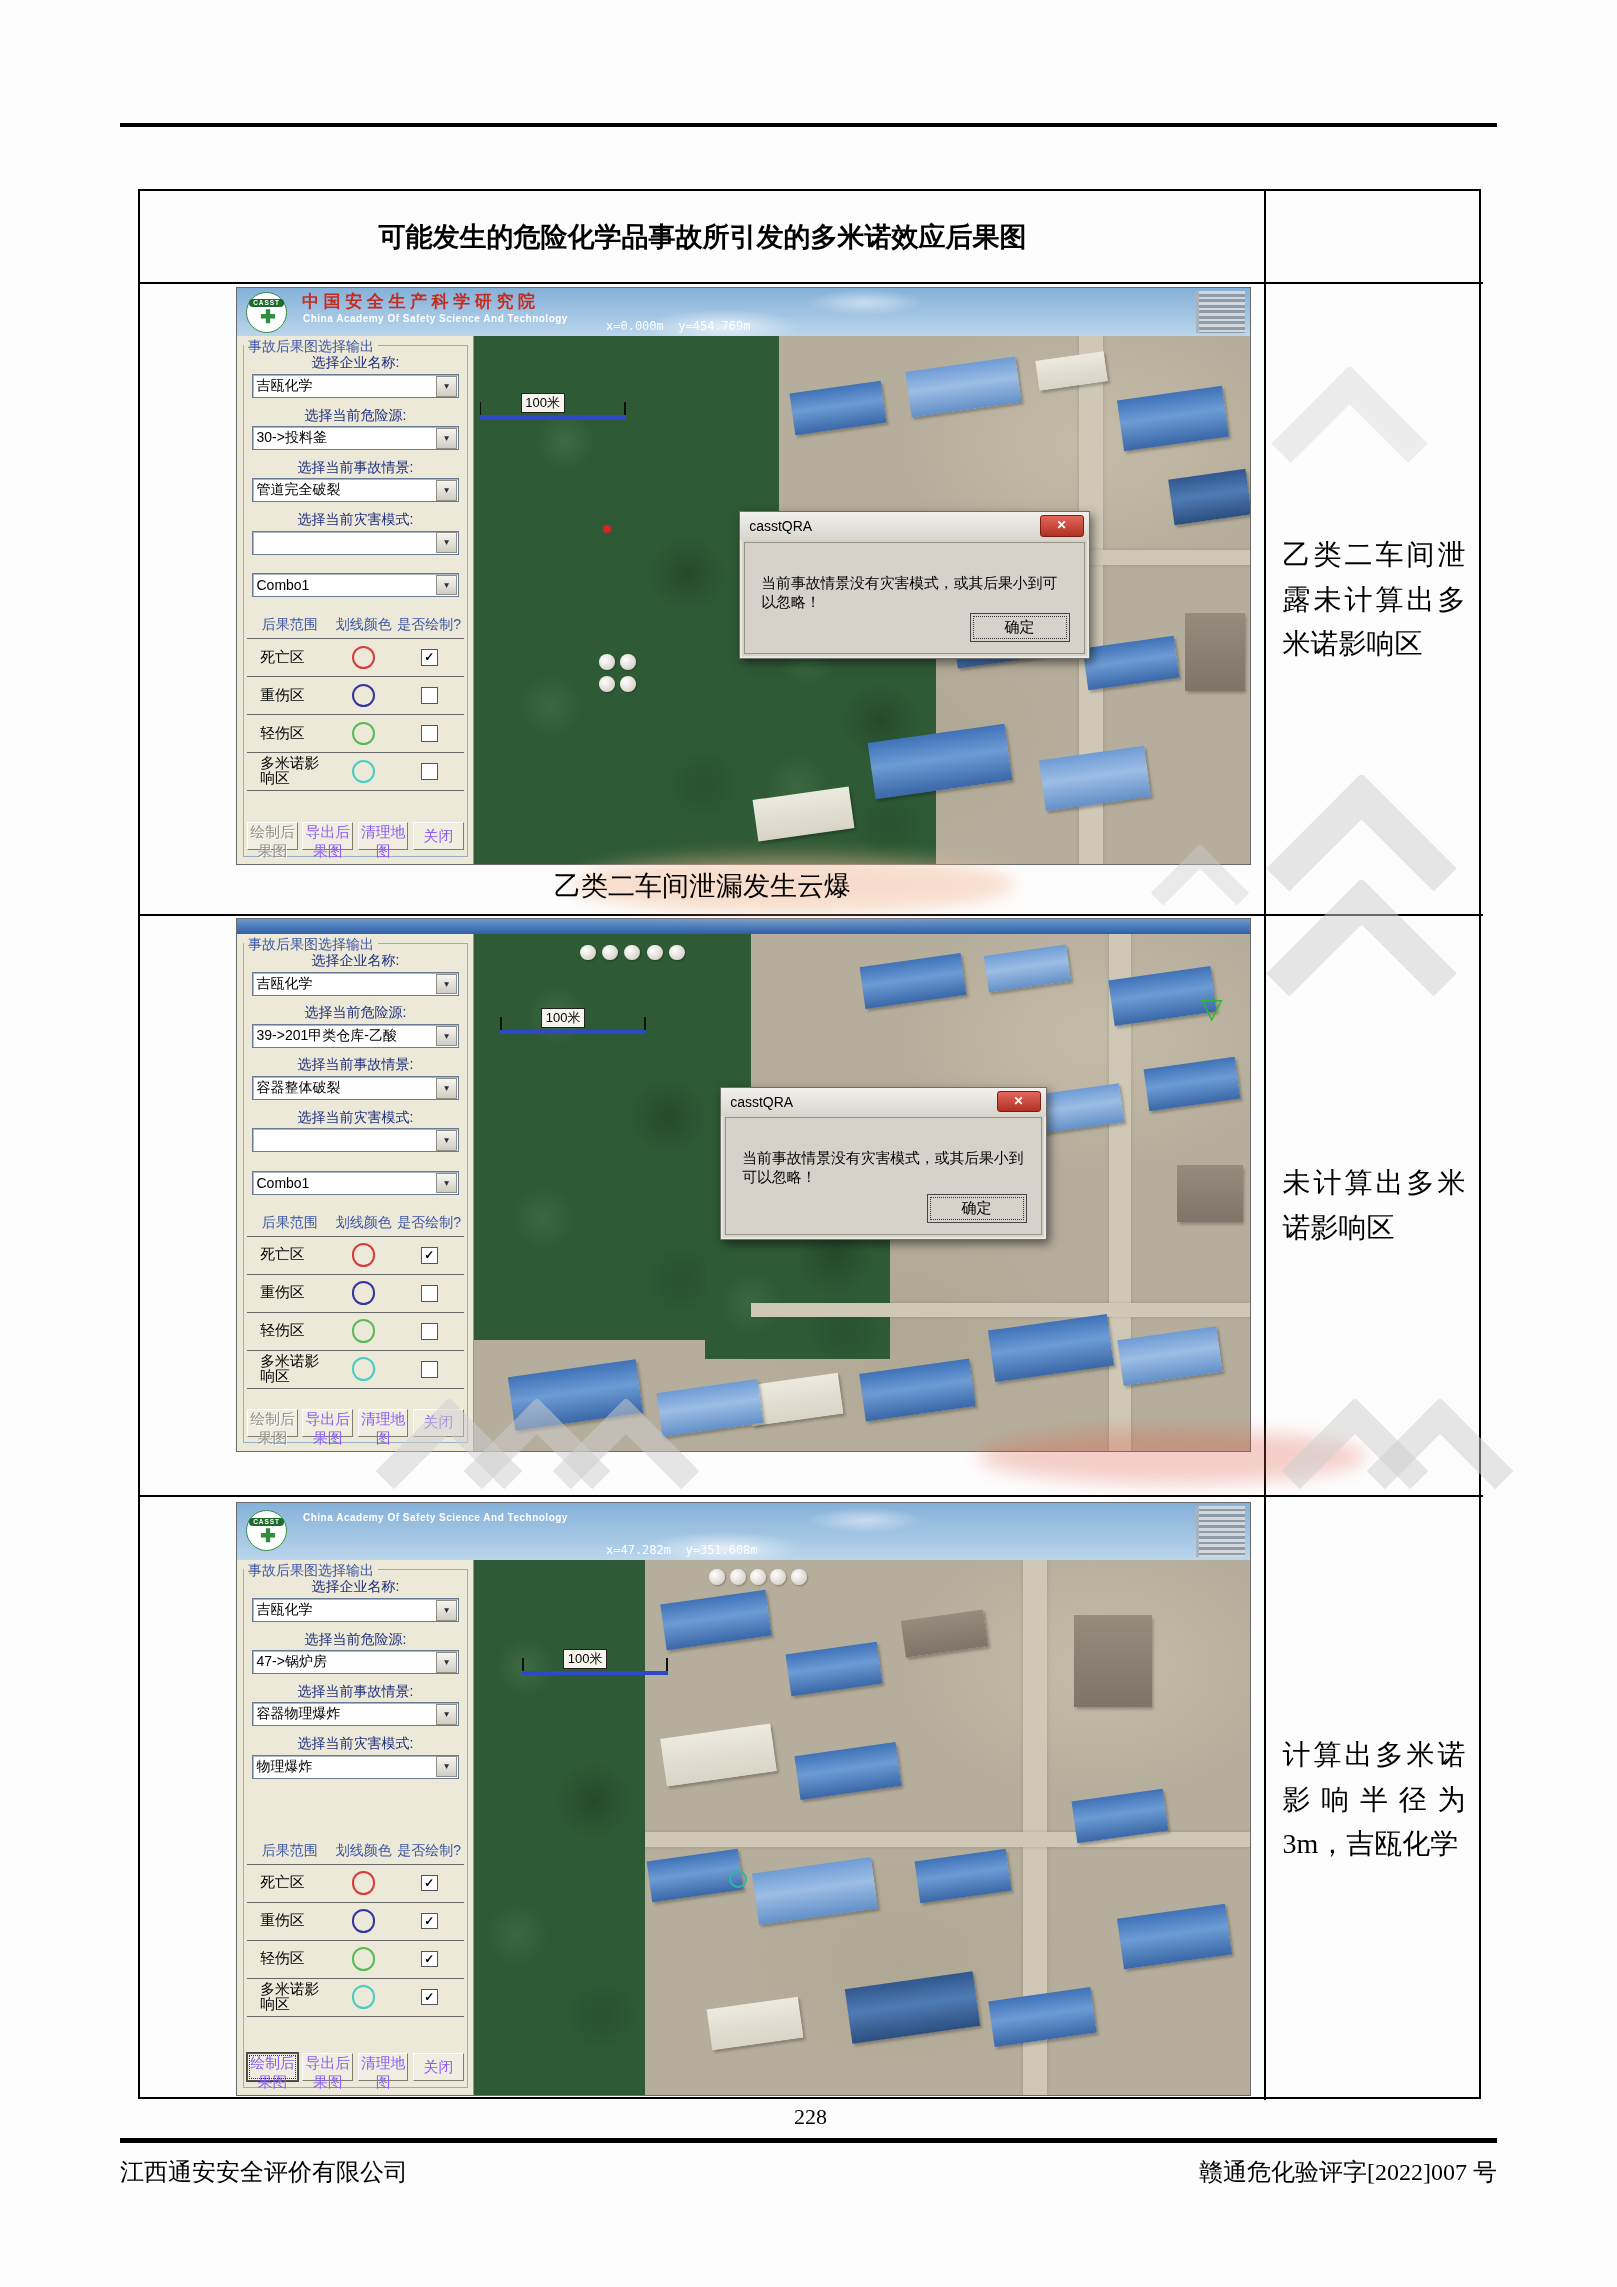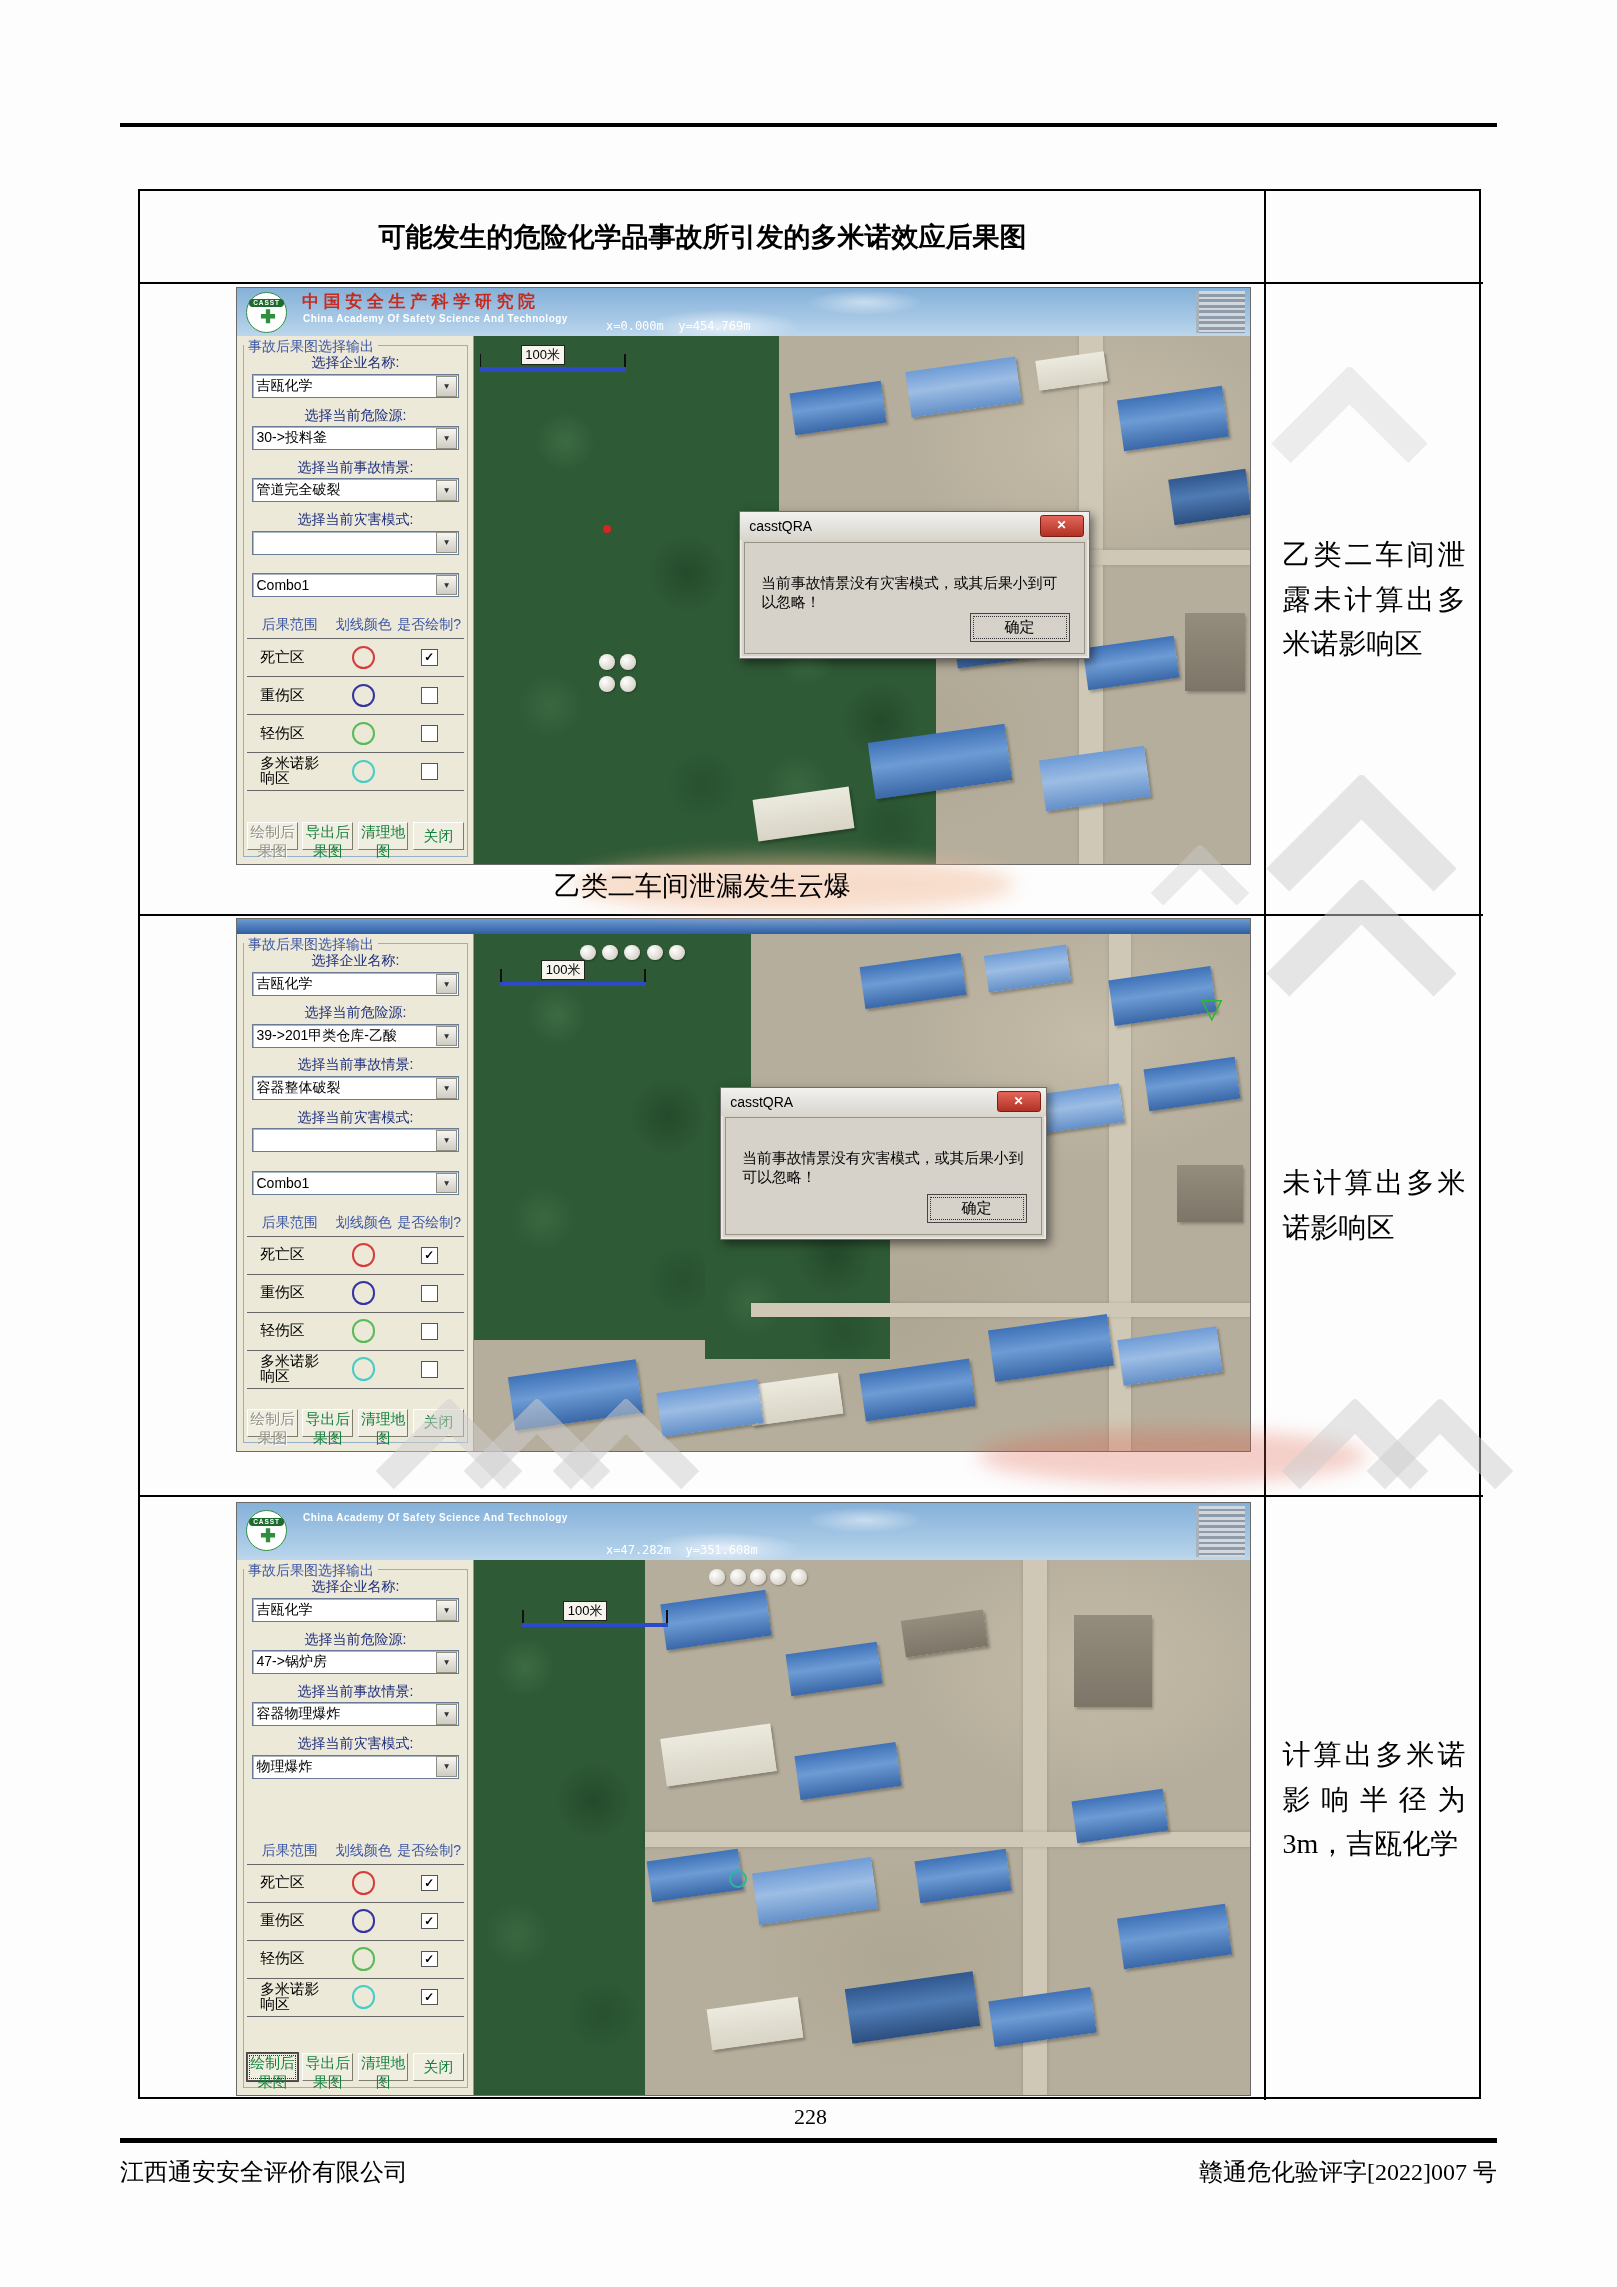--- a/index.html
+++ b/index.html
@@ -85,21 +85,21 @@
   .zhead{height:26px;color:#3c55a5;font-size:14px;border-bottom:0.9px solid #666;}
   .zhead span{text-align:center;}
   .zrow{height:37px;border-bottom:0.9px solid #666;font-size:14.8px;}
   .zlabel{padding-left:13px;line-height:1.05;}
   .ring{width:19.4px;height:19.4px;border-radius:50%;border:2.8px solid #000;justify-self:center;}
   .chk{width:14.8px;height:14.8px;background:#fff;border:0.9px solid #555;justify-self:center;
        font:bold 12px "Liberation Sans",sans-serif;line-height:14px;text-align:center;}
   .pbtns{position:absolute;left:3.7px;right:3.7px;bottom:5.5px;display:grid;
          grid-template-columns:1fr 1fr 1fr 1fr;gap:6.5px 4.6px;}
   .pbtn{height:28px;background:#f0ede1;font-size:14.8px;font-family:"Liberation Sans",sans-serif;
-        border:1.8px solid;border-color:#fff #7d7d6e #7d7d6e #fff;color:#15803d;padding:0;}
+        border:1.8px solid;border-color:#fff #7d7d6e #7d7d6e #fff;color:#8b5cf6;padding:0;}
   .pbtn.off{color:#8f8f82;text-shadow:0.9px 0.9px 0 #fff;}
   .pbtn.focus{outline:0.9px dotted #333;outline-offset:-3.7px;border-color:#555;border-width:0.9px;
               box-shadow:0 0 0 0.9px #333;}
 
   
   .map{position:relative;flex:1;overflow:hidden;background:
        radial-gradient(ellipse 277px 185px at 80% 20%,#c4bca8,transparent 70%),
        radial-gradient(ellipse 240px 166px at 55% 75%,#aea793,transparent 70%),#b6ae9c;}
   .forest{position:absolute;background:
       radial-gradient(circle 42px at 30% 20%,#3c6b42,transparent 70%),
@@ -108,21 +108,21 @@
       radial-gradient(circle 51px at 75% 85%,#27512f,transparent 70%),#2f5a36;}
   .road{position:absolute;background:#cfc8b6;box-shadow:0 0 3.7px rgba(0,0,0,.15);}
   .b{position:absolute;transform:rotate(-8deg);box-shadow:1.8px 2.8px 2.8px rgba(0,0,0,.25);}
   .bb{background:linear-gradient(180deg,#3f72b8,#6d9bd4 45%,#3a68a8);}
   .bl{background:linear-gradient(180deg,#6f9cd6,#9cbde4 45%,#6490c8);}
   .bd{background:linear-gradient(180deg,#31588f,#4f7bb4 45%,#2c4f80);}
   .bw{background:linear-gradient(180deg,#eceade,#d8d4c6);}
   .bg{background:linear-gradient(180deg,#948d7e,#7d7668);}
   .tank{position:absolute;width:15.7px;height:15.7px;border-radius:50%;
         background:radial-gradient(circle at 35% 35%,#ffffff,#c9c3b6);box-shadow:0.9px 0.9px 1.8px rgba(0,0,0,.3);}
-  .scale{position:absolute;width:146px;z-index:3;}
+  .scale{position:absolute;width:146px;z-index:3;margin-top:48px;}
   .scale-label{display:inline-block;margin-left:41px;background:#f6f4ec;border:0.9px solid #222;
                font:13px "Liberation Sans",sans-serif;padding:0 3.7px;}
   .scale-bar{position:relative;margin-top:1.8px;height:4.6px;background:#2b49c8;}
   .tick{position:absolute;top:-13px;width:1.8px;height:13px;background:#111;}
   .tick.l{left:0;} .tick.r{right:0;}
   .dot-red{position:absolute;width:8.3px;height:8.3px;border-radius:50%;background:#d22;}
   .marker{position:absolute;width:14px;height:14px;border-radius:50%;border:2.8px solid #2fb6a0;}
   .tri{position:absolute;font-size:28px;color:#2db82d;line-height:1;}
 
   

